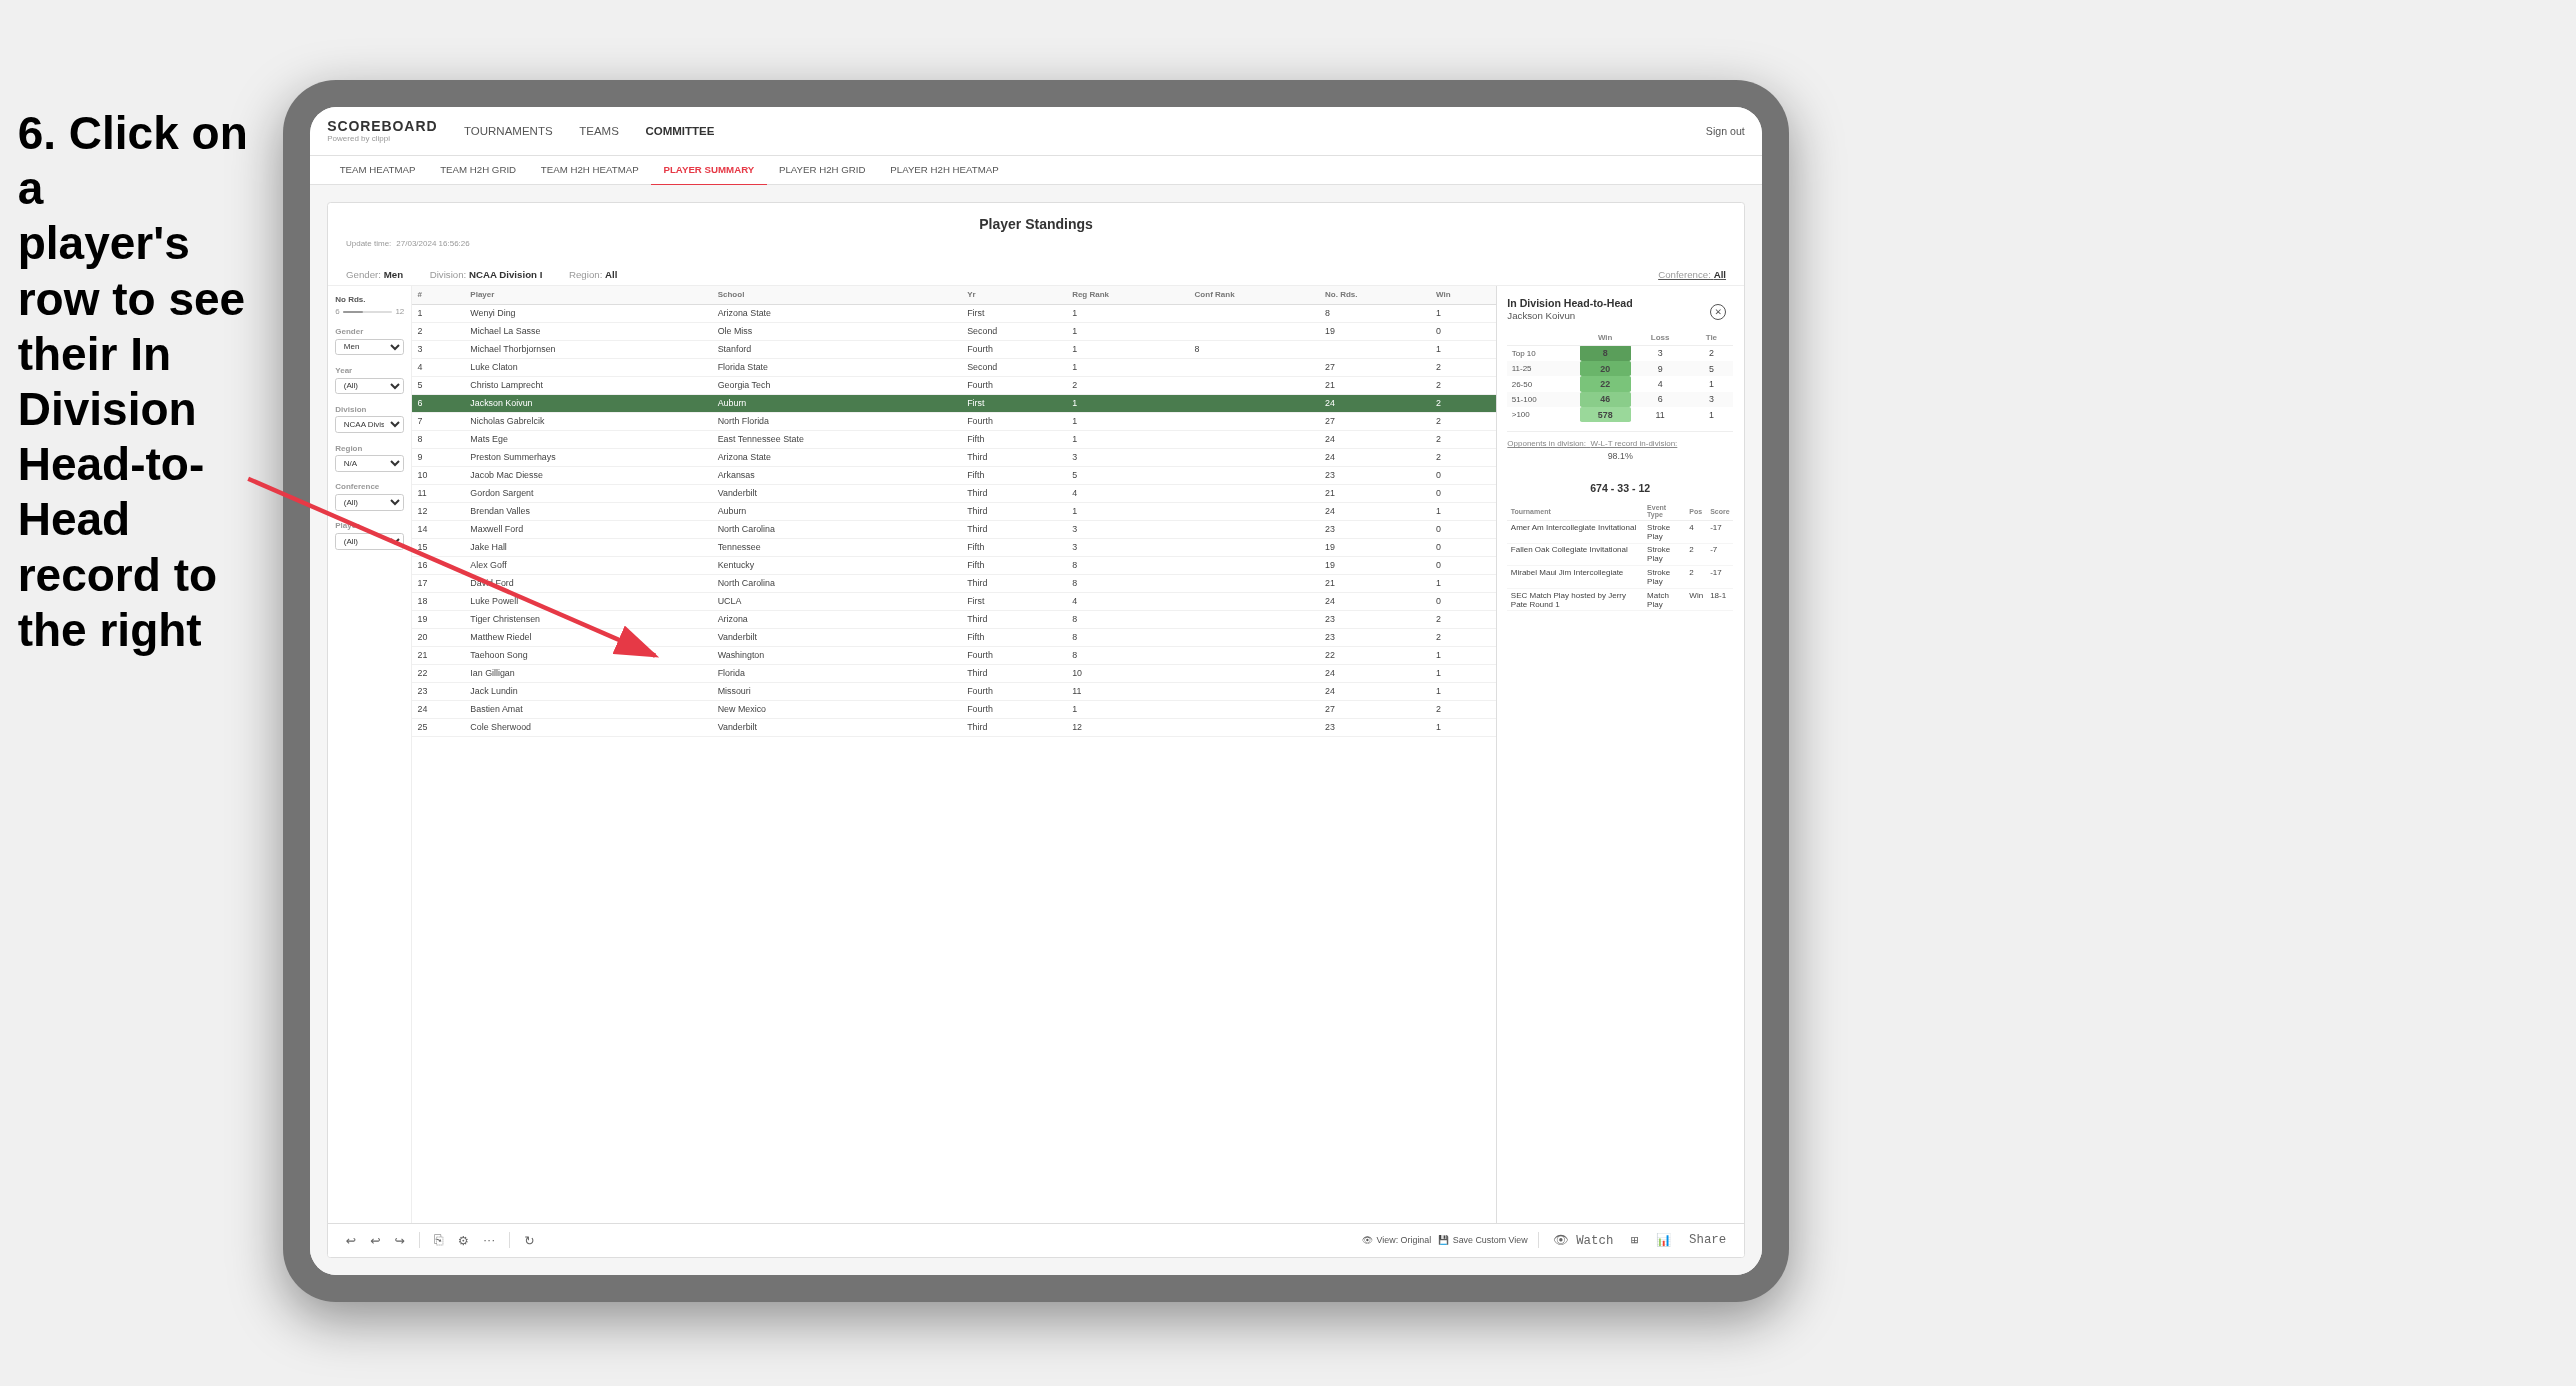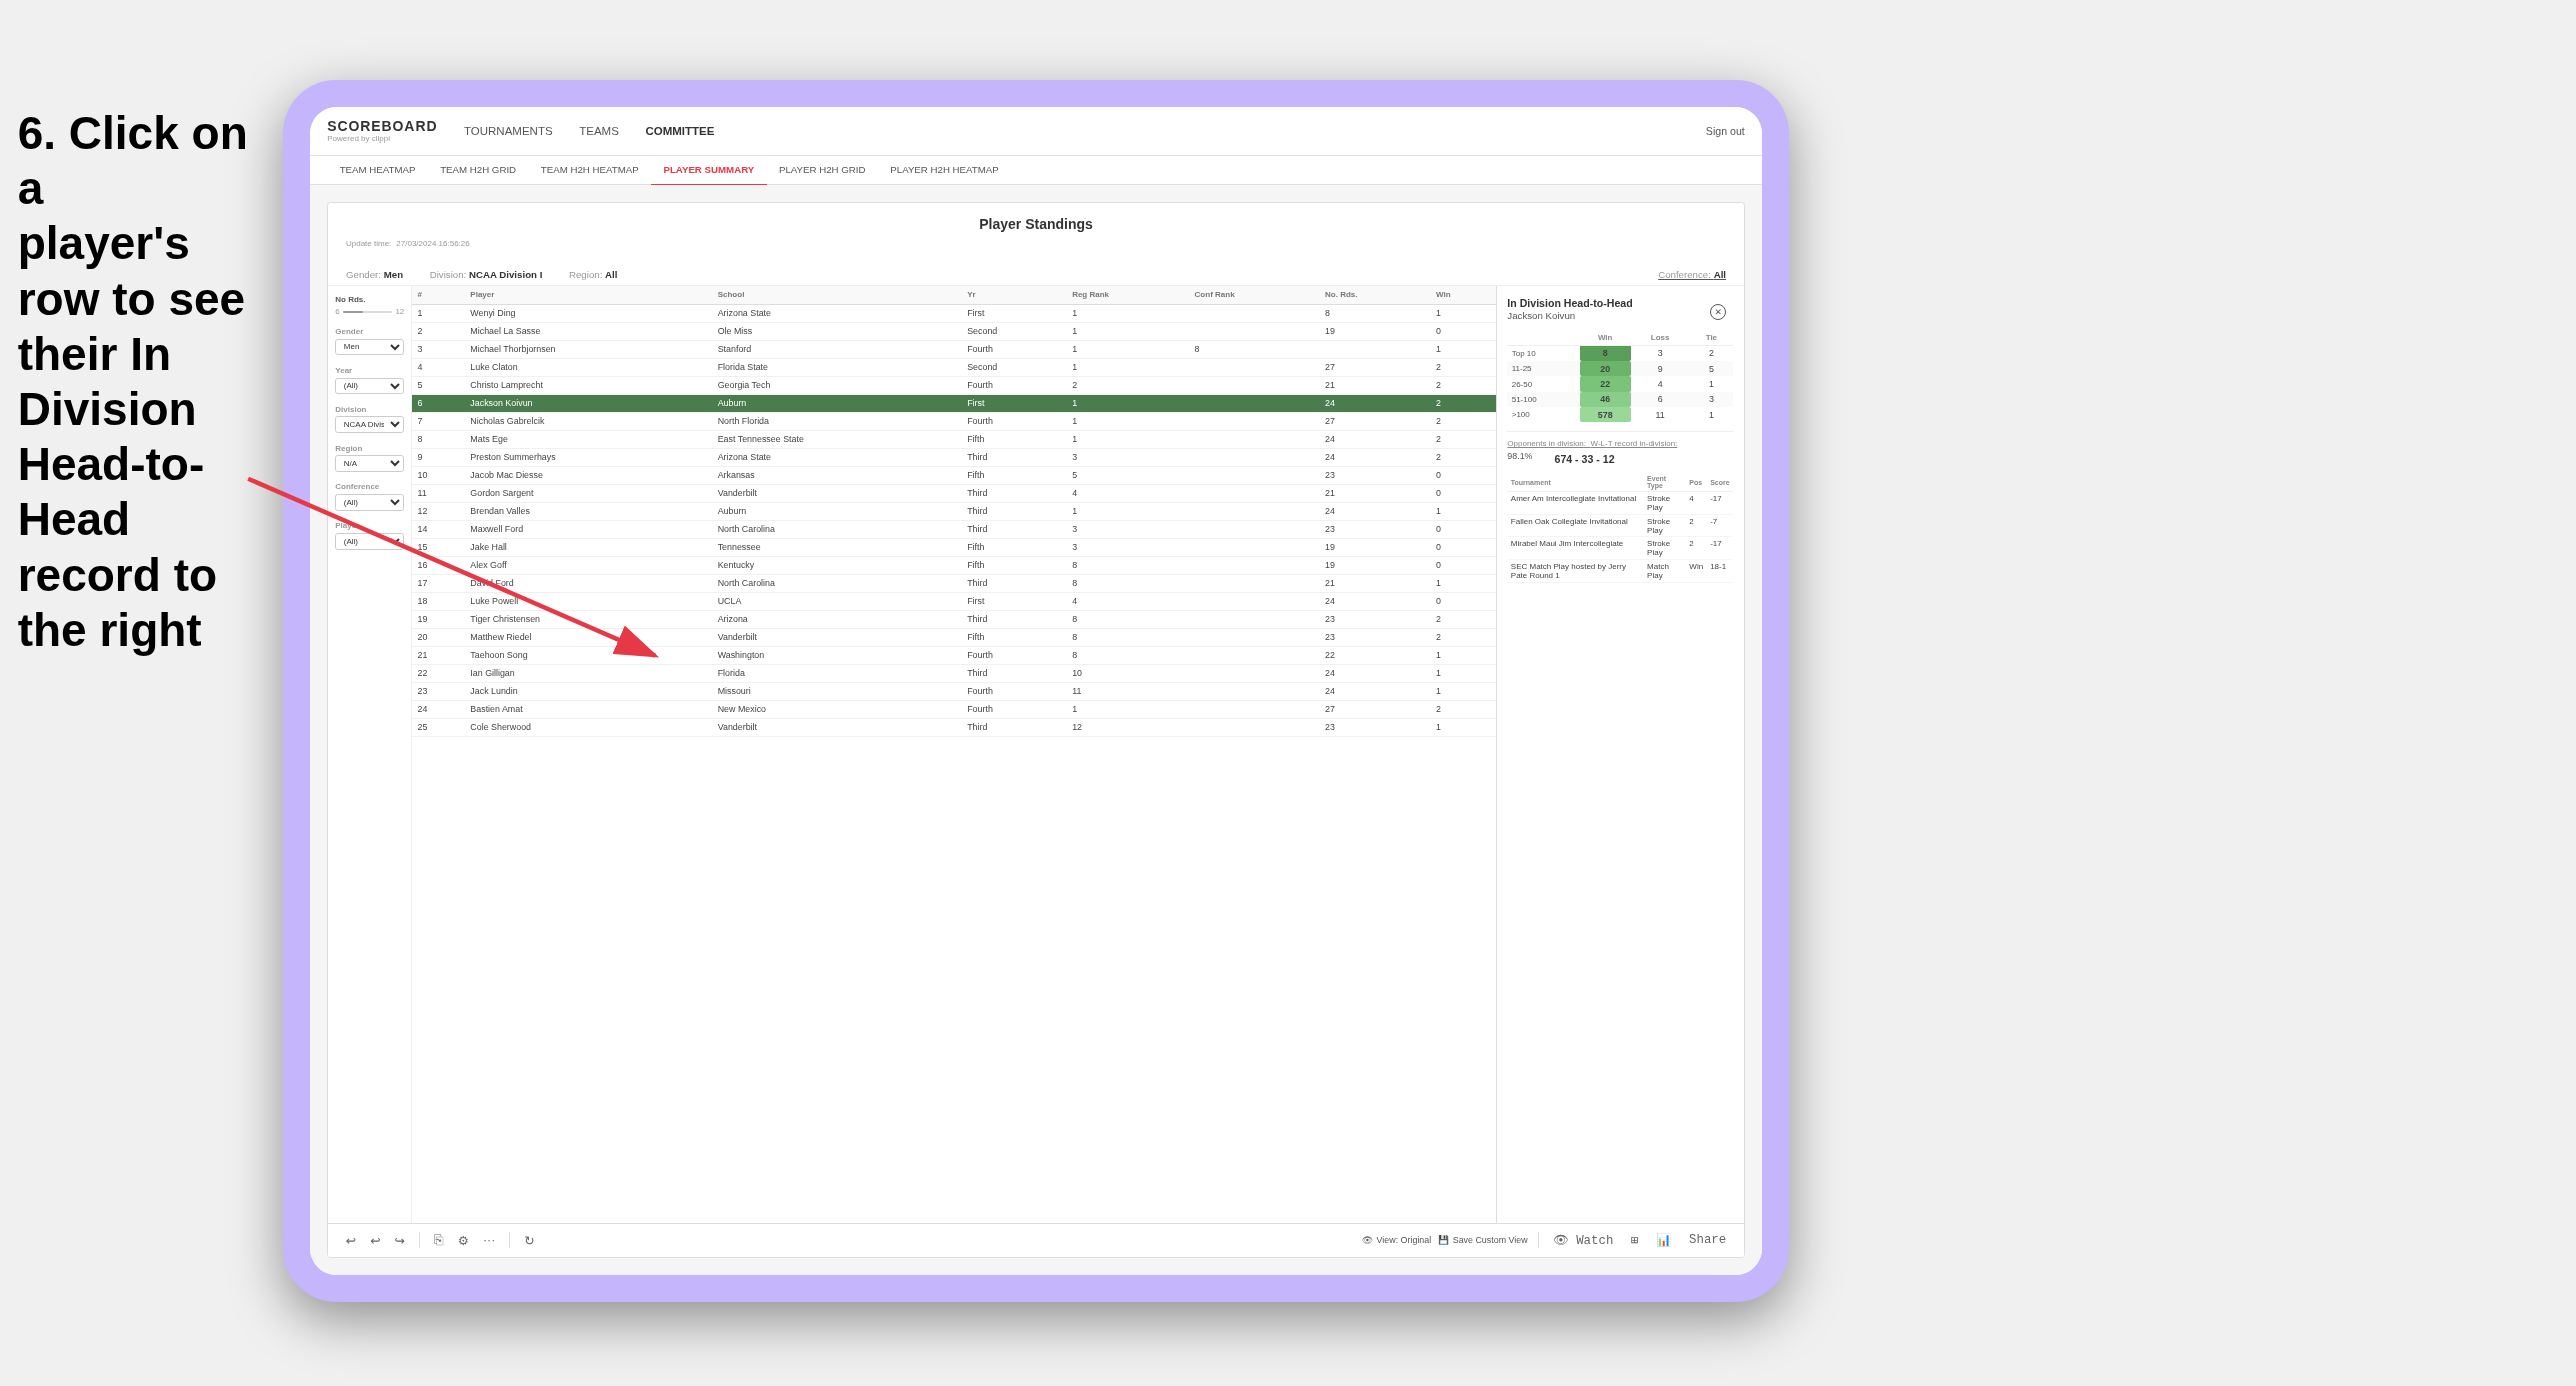--- a/index.html
+++ b/index.html
@@ -35,21 +35,21 @@
       pointer-events: none;
     }
 
     
     .tablet-frame {
       position: absolute;
       left: 283px;
       top: 80px;
       width: 1506px;
       height: 1222px;
-      background: #c4b5fd;
+      background: #737373;
       border-radius: 53px;
       padding: 26.6px;
       box-shadow: 0 17.7px 53px rgba(0,0,0,0.4);
     }
 
     .tablet-screen {
       width: 100%;
       height: 100%;
       background: #fff;
       border-radius: 26.6px;
@@ -910,21 +910,21 @@
   </tr>
                 </tbody>
             </table>
 
             <hr class="h2h-divider">
 
             <div class="opponents-label">
               <span>Opponents in division:</span>&nbsp;
               <span>W-L-T record in-division:</span>
             </div>
-            <div style="display:flex; align-items:center; gap:22px; margin-bottom:5.3px;">
+            <div style="display:flex; align-items:center; gap:14px; margin-bottom:5.3px;flex-direction:column;">
               <div class="pct-label">98.1%</div>
               <div class="wlt-record">674 - 33 - 12</div>
             </div>
 
             <table class="tournaments-table">
               <thead>
                 <tr>
                   <th>Tournament</th>
                   <th>Event Type</th>
                   <th>Pos</th>

